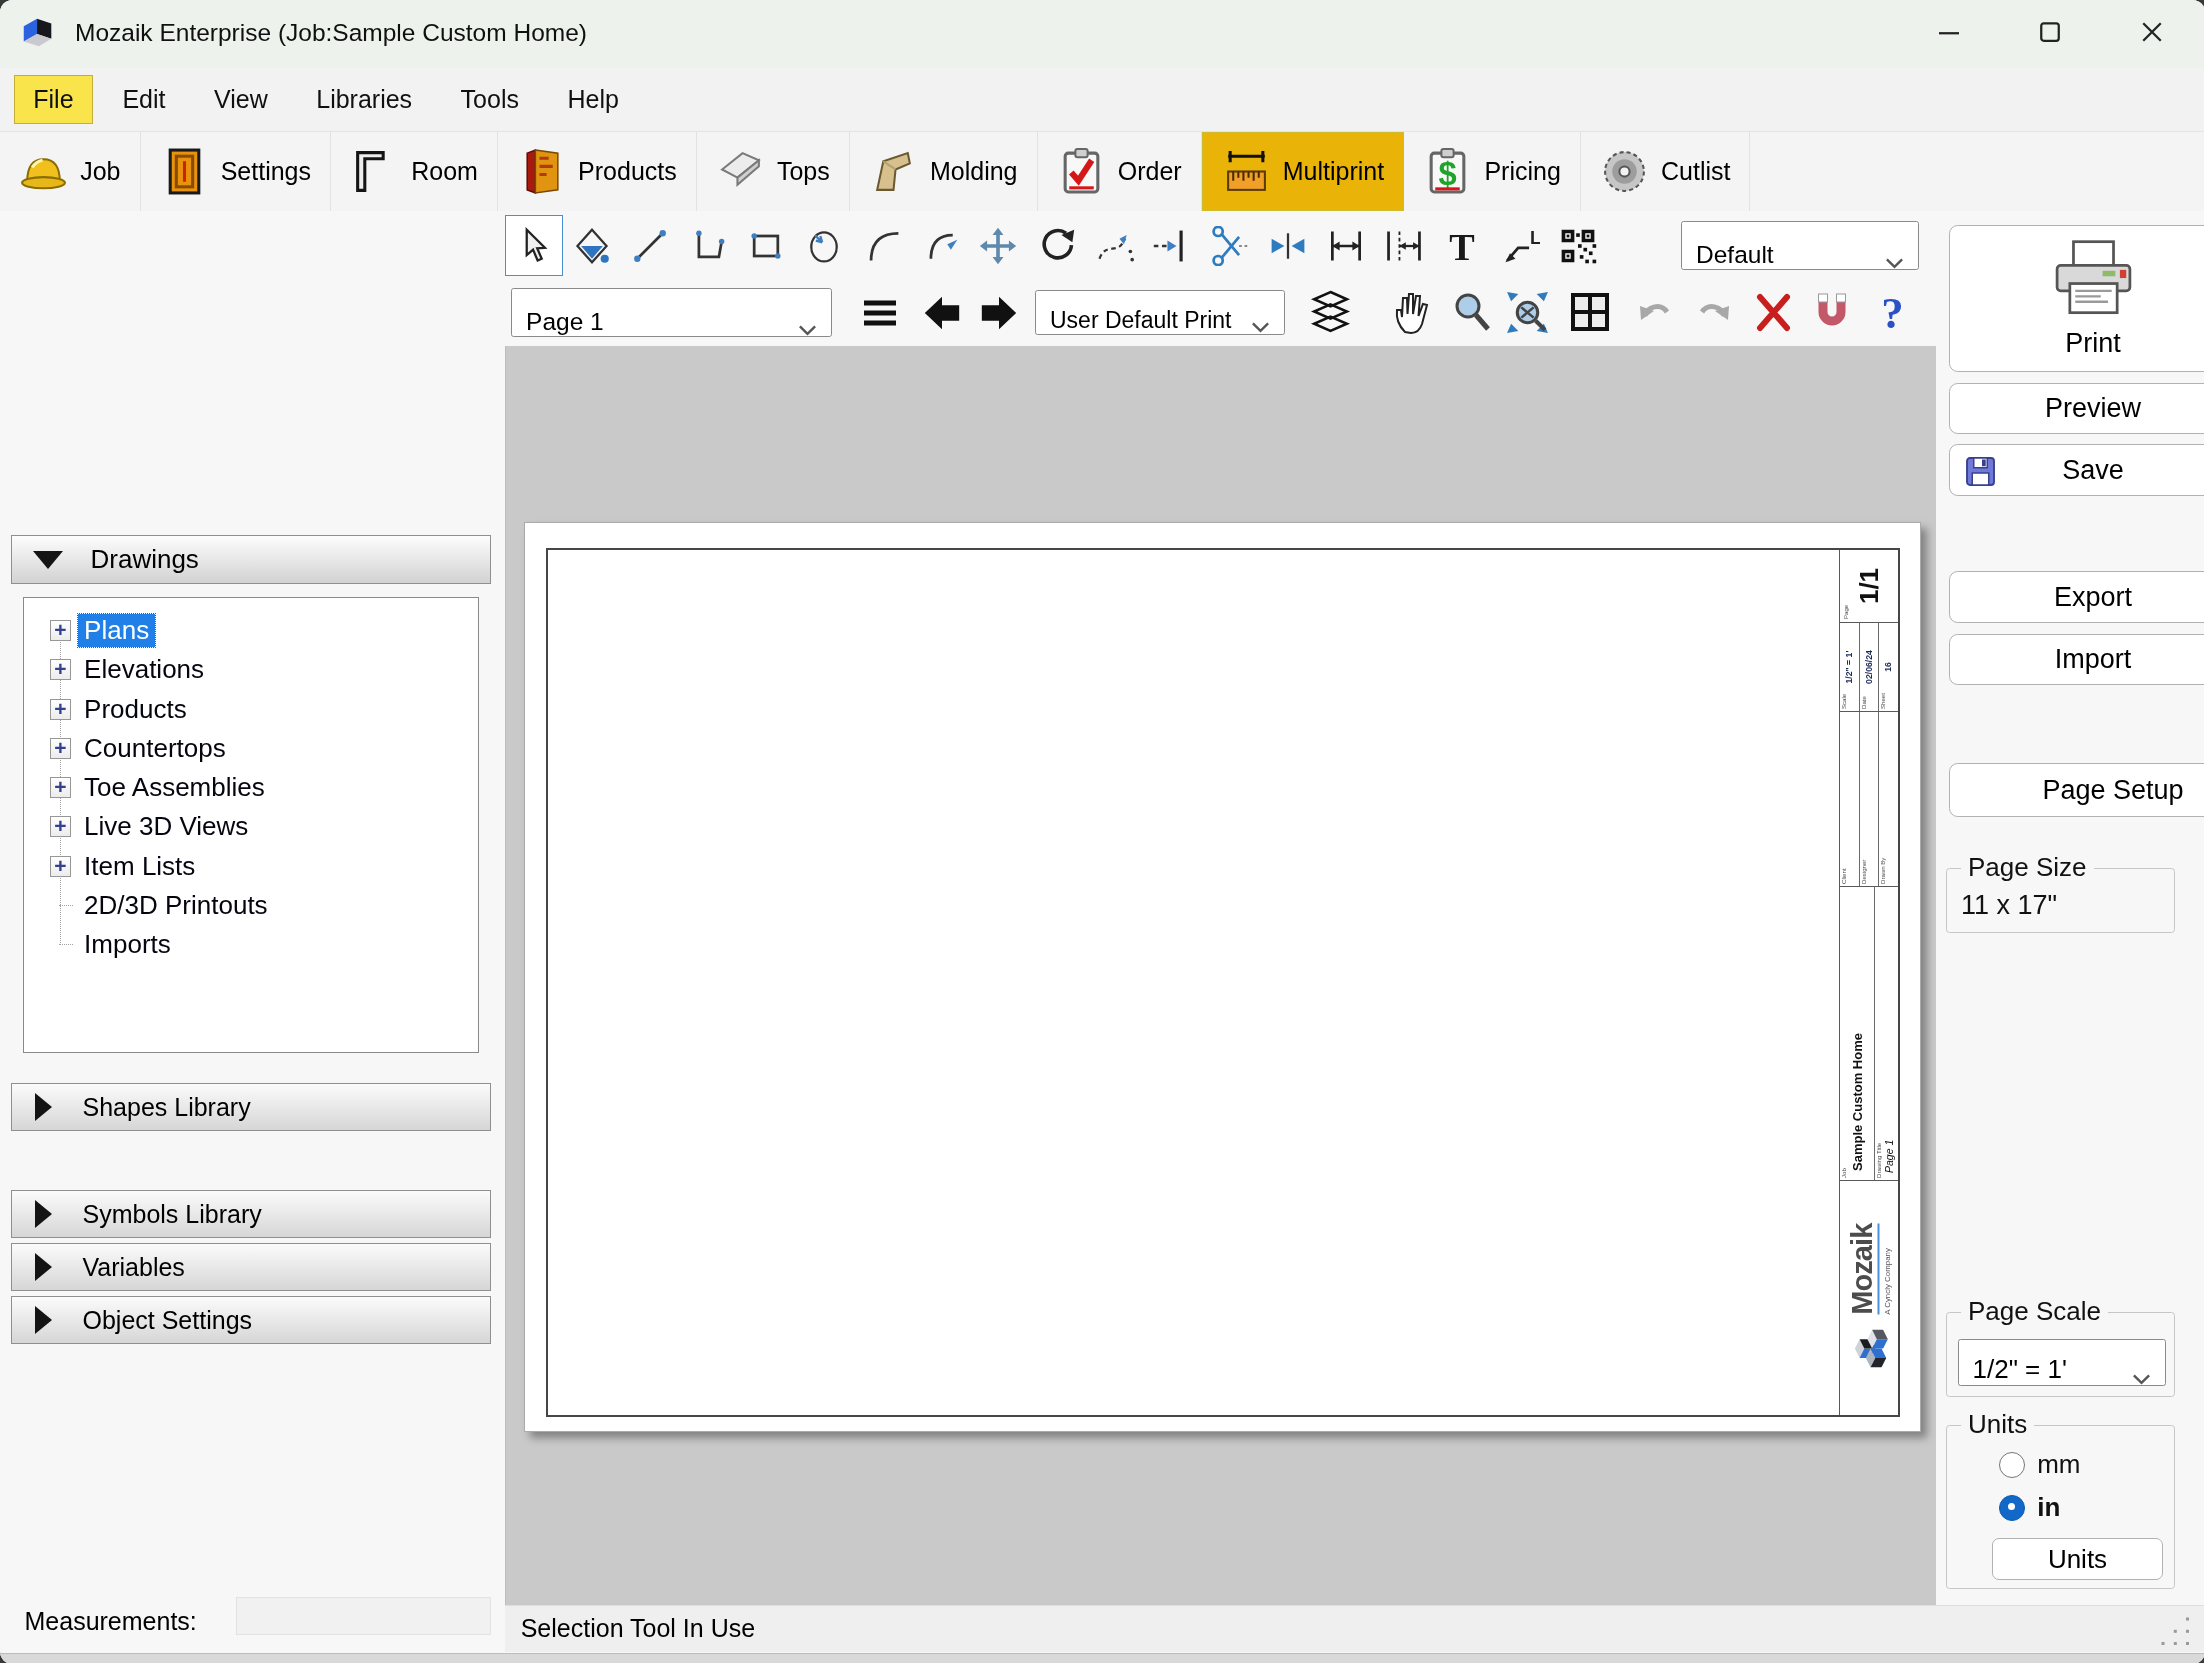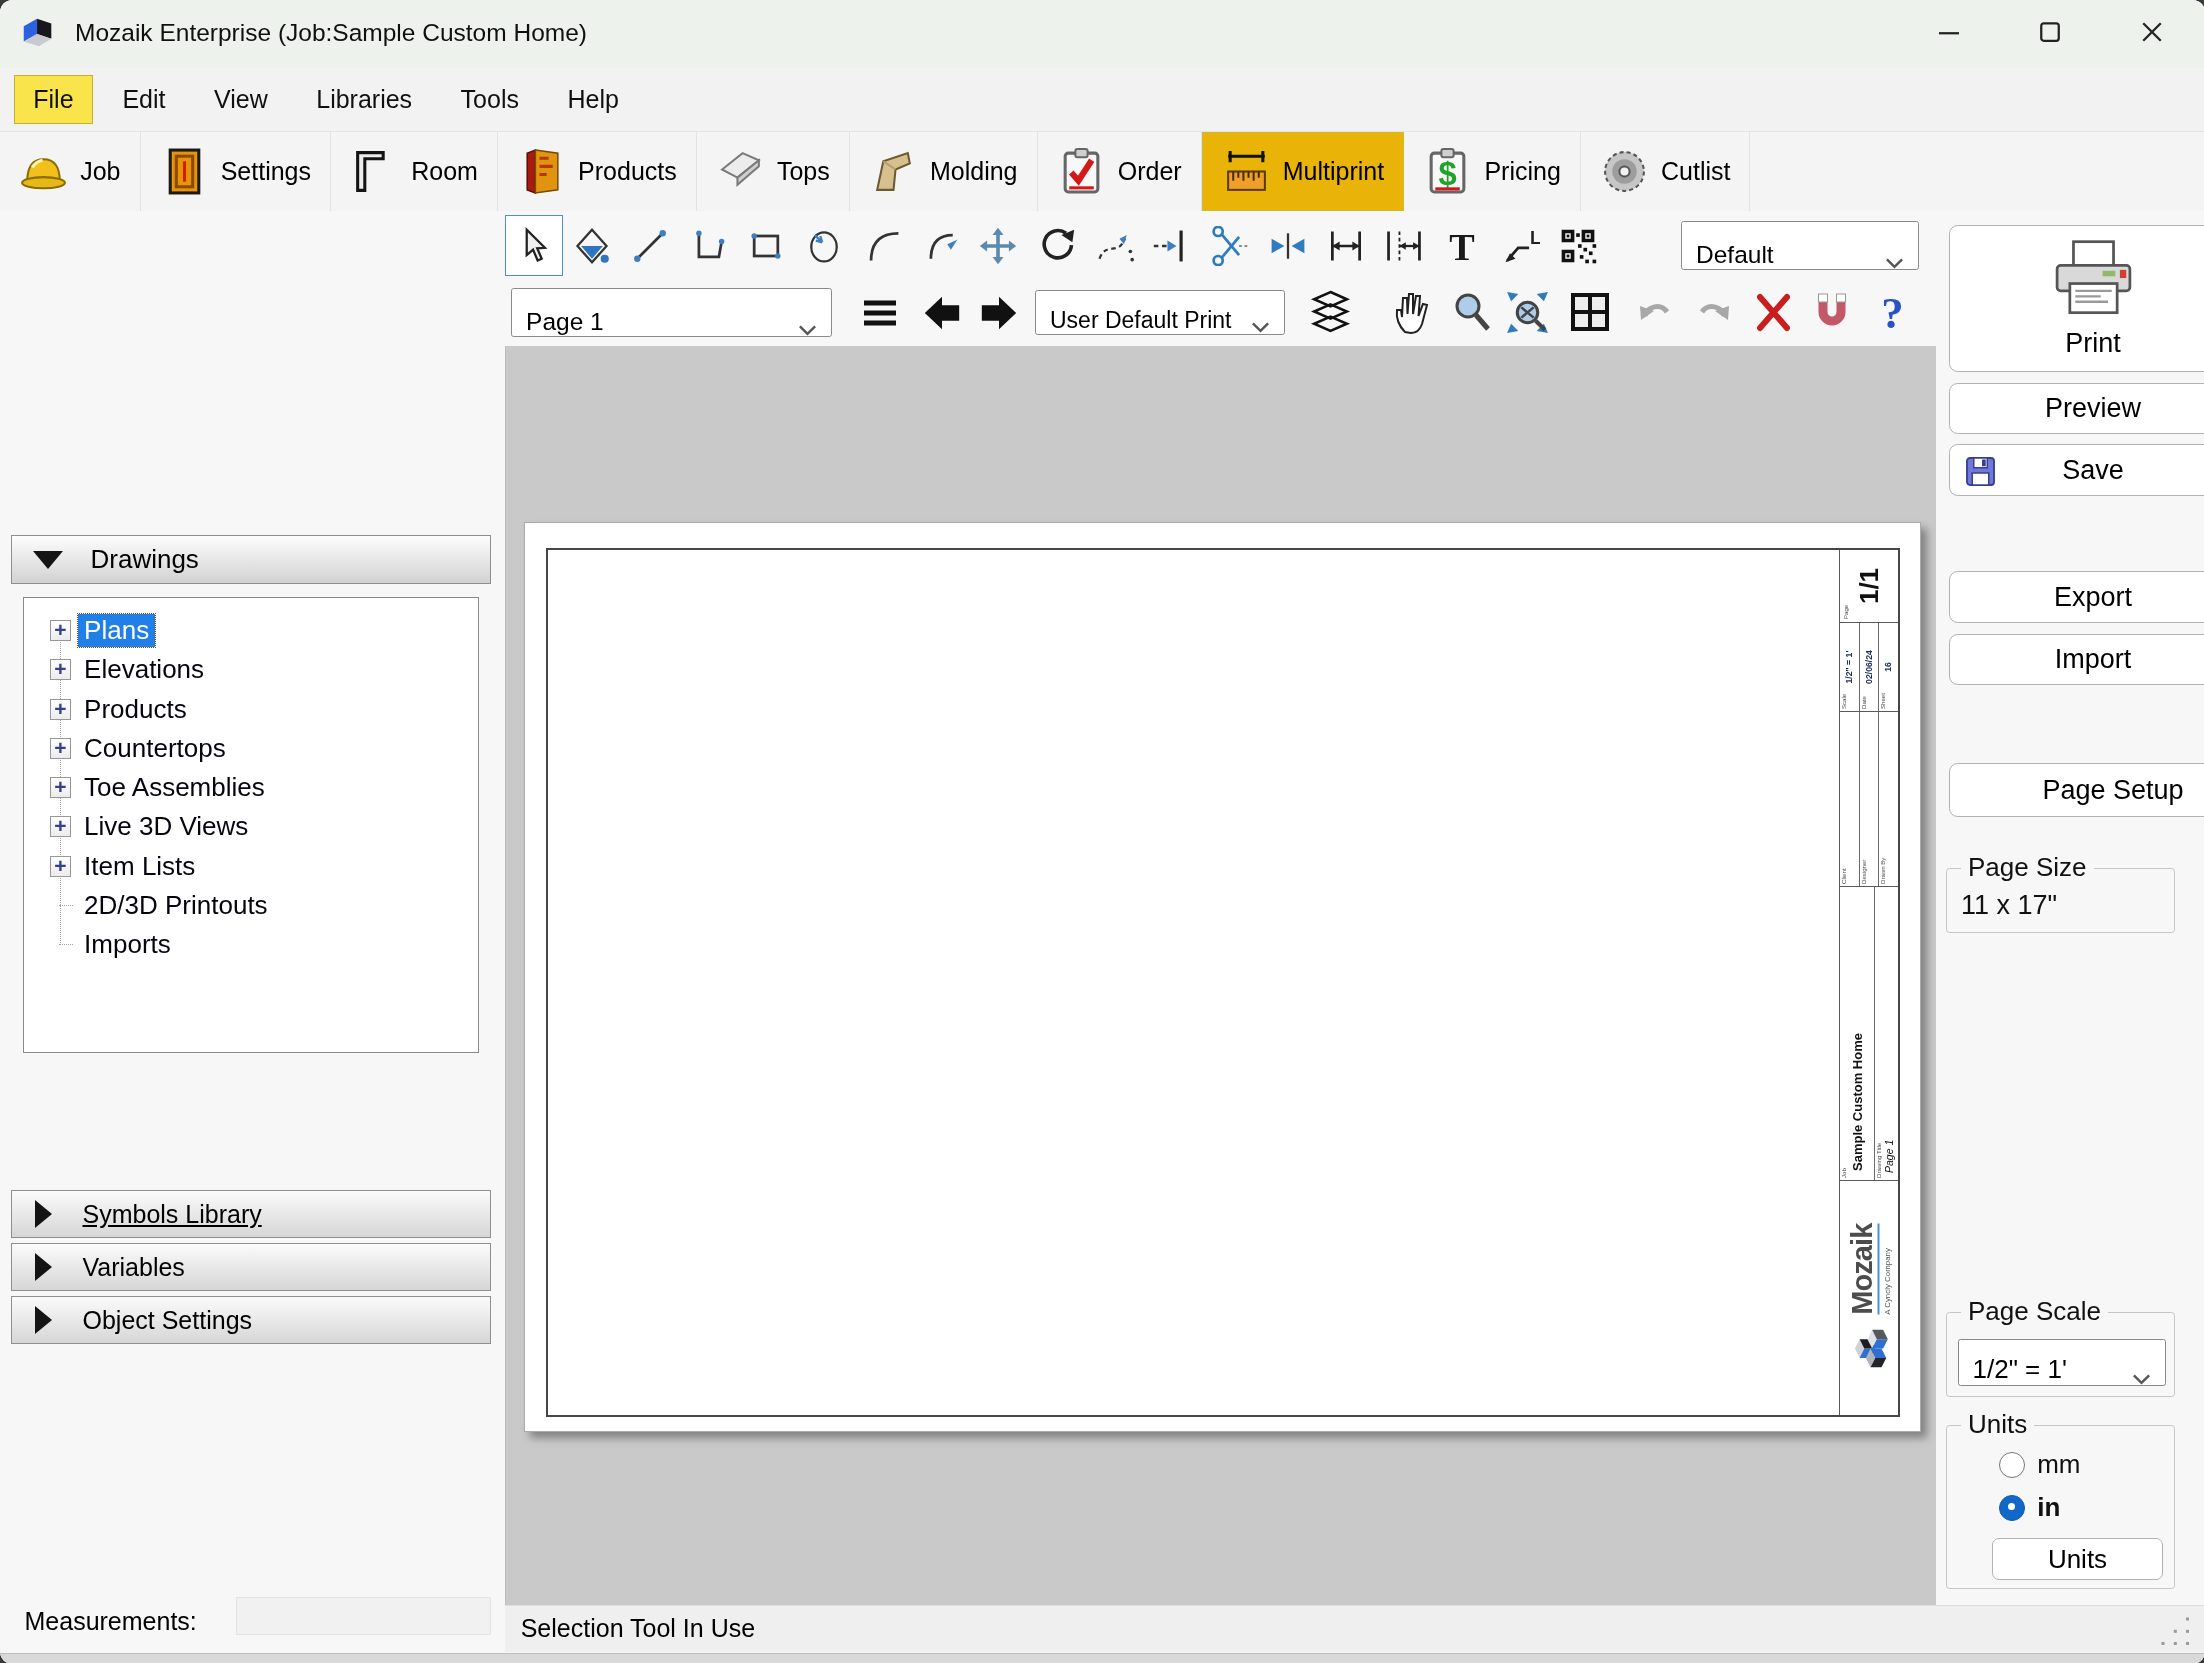--- a/index.html
+++ b/index.html
@@ -470,21 +470,25 @@
       <span class="tree-label">2D/3D Printouts</span>
     </div>
     <div class="tree-row" style="top:328px;">
       <span class="spacer24">
           <span class="stub"></span>
         </span>
       <span class="tree-label">Imports</span>
     </div>
   </div>
 
-  <div class="acc" style="top:1190px;text-decoration:underline;">
+  <div class="acc" style="top:1083px;">
+    <span class="tri-right"></span>
+    <span>Shapes Library</span>
+  </div>
+  <div class="acc" style="top:1190px;">
     <span class="tri-right"></span>
     <span>Symbols Library</span>
   </div>
   <div class="acc" style="top:1243px;">
     <span class="tri-right"></span>
     <span>Variables</span>
   </div>
   <div class="acc" style="top:1296px;">
     <span class="tri-right"></span>
     <span>Object Settings</span>

